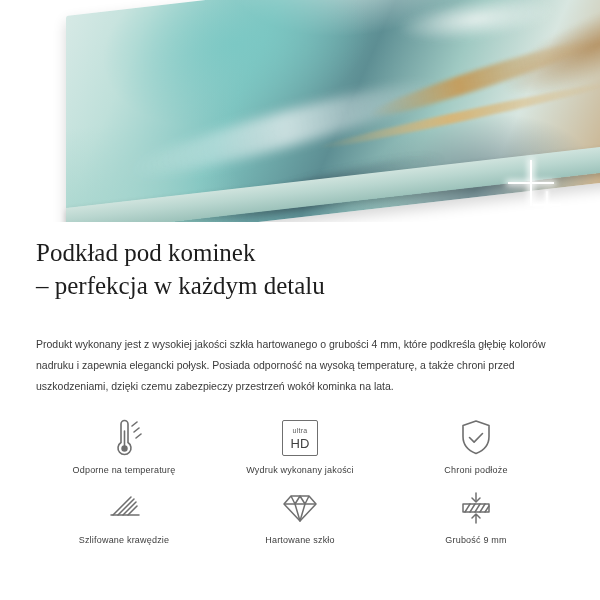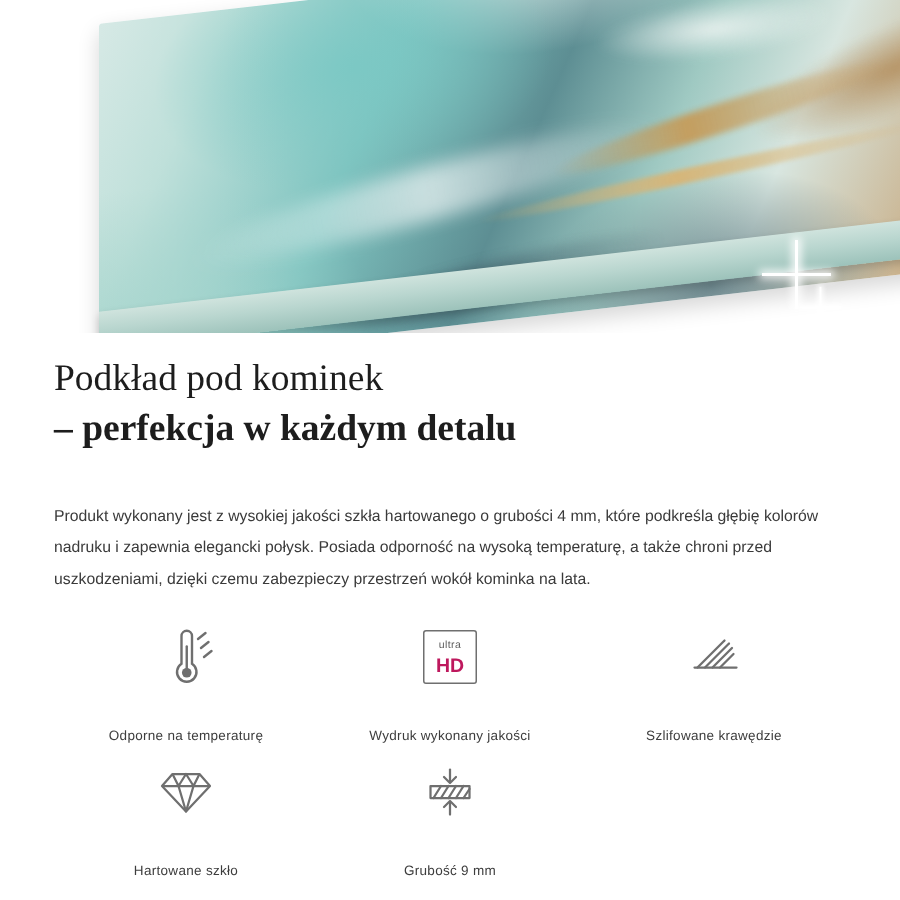--- a/index.html
+++ b/index.html
@@ -104,21 +104,21 @@
     box-sizing: border-box;
   }
   .headline {
     font-family: "Liberation Serif", serif;
     font-size: 25px;
     line-height: 1.32;
     color: #1d1d1d;
     font-weight: 400;
     margin: 14px 0 0 0;
   }
-  .headline .line2 { display: block; font-weight: bold; }
+  .headline .line2 { display: block; }
   .body-copy {
     margin-top: 32px;
     font-size: 10.5px;
     line-height: 2.0;
     color: #3a3a3a;
     max-width: 534px;
   }
 
   
   .features {
@@ -133,38 +133,38 @@
     align-items: center;
     justify-content: flex-start;
   }
   .feature .ico {
     height: 46px;
     display: flex;
     align-items: center;
     justify-content: center;
   }
   .feature .cap {
-    margin-top: 24px;
+    margin-top: 4px;
     font-size: 9px;
     color: #3d3d3d;
     letter-spacing: .2px;
   }
   .ultra-hd {
     width: 34px;
     height: 34px;
     border: 1.6px solid #6f6f6f;
     border-radius: 2px;
     display: flex;
     flex-direction: column;
     align-items: center;
     justify-content: center;
     line-height: 1;
   }
   .ultra-hd .u { font-size: 7px; color: #5c5c5c; letter-spacing: .3px; }
-  .ultra-hd .hd { font-size: 13px; font-weight: bold; color: #be185d; margin-top: 3px; }
+  .ultra-hd .hd { font-size: 13px; font-weight: normal; color: #404040; margin-top: 3px; }
 </style>
 </head>
 <body>
 
 <div class="page">
 
   <div class="hero">
     <div class="glass-panel">
       <div class="glass-art"></div>
       <div class="art-streak s6"></div>
@@ -206,20 +206,29 @@
       <div class="feature">
         <div class="ico">
           <div class="ultra-hd">
             <span class="u">ultra</span>
             <span class="hd">HD</span>
           </div>
         </div>
         <div class="cap">Wydruk wykonany jakości</div>
       </div>
 
+      <div class="feature">
+        <div class="ico">
+          <svg width="38" height="42" viewBox="0 0 38 42" fill="none" stroke="#6f6f6f" stroke-width="1.6" stroke-linejoin="round" stroke-linecap="round">
+            <path d="M19 4l13 4.5v11c0 8.5-5.6 14.2-13 17-7.4-2.8-13-8.5-13-17v-11L19 4z"></path>
+            <path d="M12.5 20.5l4.6 4.6 8.4-8.6"></path>
+          </svg>
+        </div>
+        <div class="cap">Chroni podłoże</div>
+      </div>
 
       <div class="feature">
         <div class="ico">
           <svg width="40" height="34" viewBox="0 0 40 34" fill="none" stroke="#6f6f6f" stroke-width="1.5" stroke-linecap="round">
             <path d="M9 24L27 6"></path>
             <path d="M14 24L30 8"></path>
             <path d="M19 24L32 11"></path>
             <path d="M24 24L33 15"></path>
             <path d="M7 24h28"></path>
           </svg>

